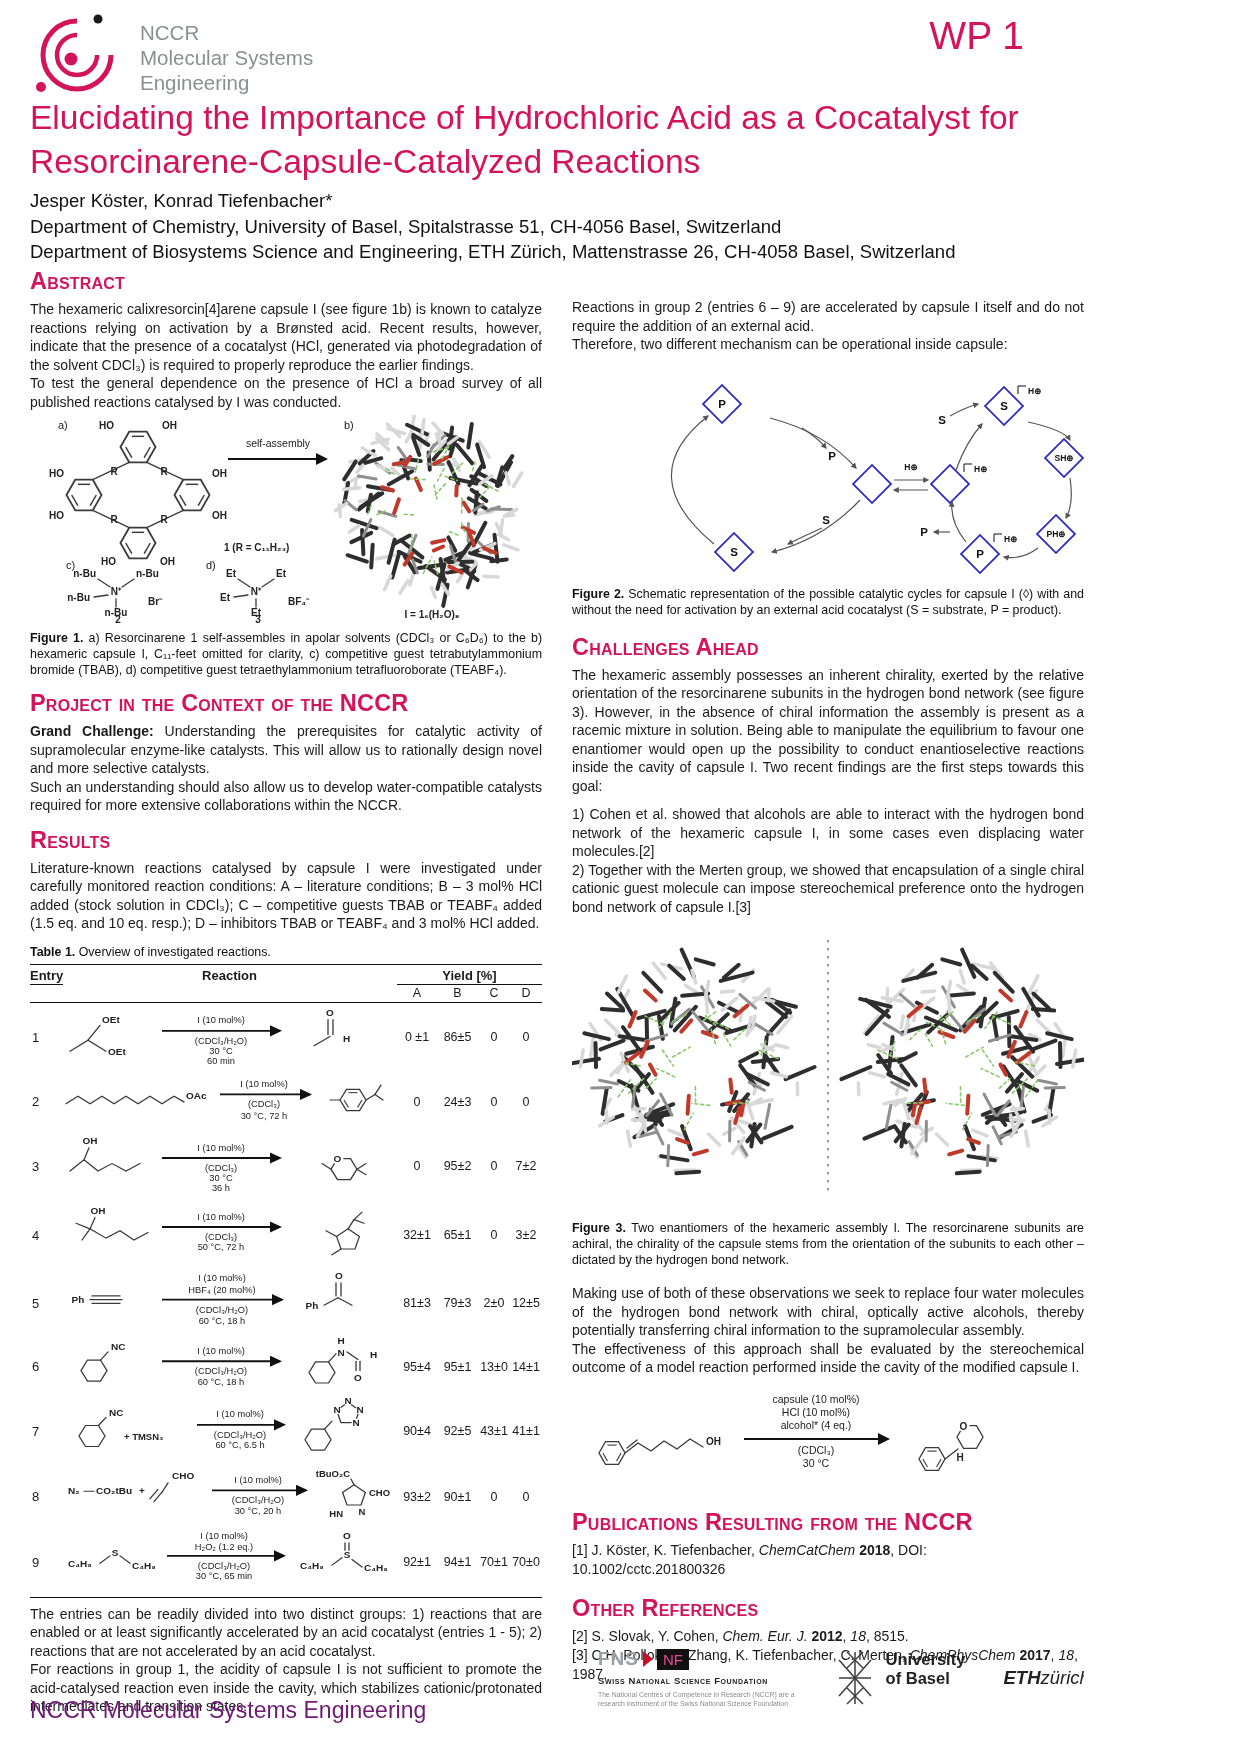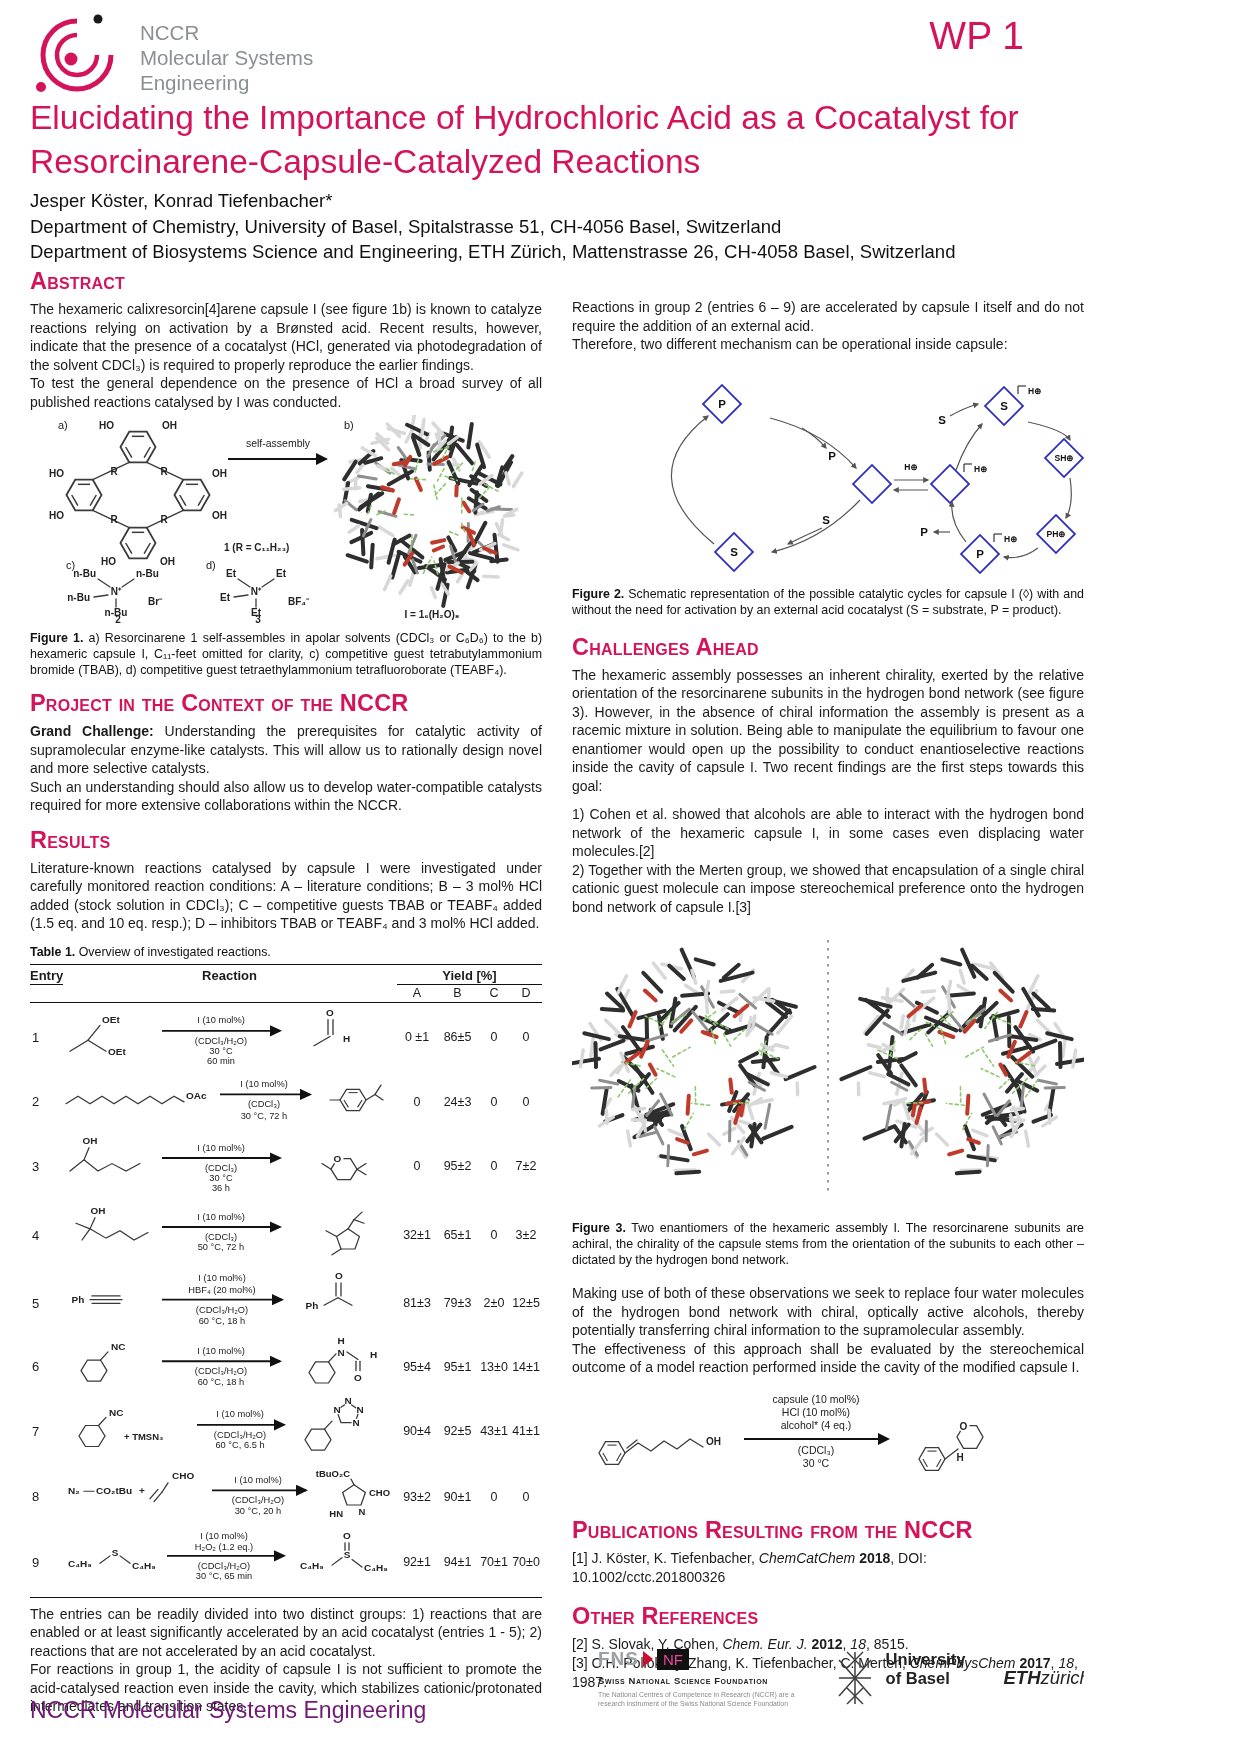--- a/index.html
+++ b/index.html
@@ -1062,21 +1062,21 @@
       <text class="cnd2" x="244" y="67">(CDCl₃)</text>
       <text class="cnd2" x="244" y="80">30 °C</text>
       <use href="#benz" transform="translate(360,72)"></use>
       <line class="st" x1="373" y1="72" x2="386" y2="62"></line>
       <use href="#hex" transform="translate(398,50)"></use>
       <circle cx="391.5" cy="38.7" r="6" fill="#fff"></circle>
       <text class="lbl" x="391.5" y="42.5" text-anchor="middle">O</text>
       <text class="lbl" x="388" y="74" text-anchor="middle">H</text>
     </svg>
 
-    <h2 class="sec" style="margin-top:26px">Publications Resulting from the NCCR</h2>
+    <h2 class="sec" style="margin-top:18px">Publications Resulting from the NCCR</h2>
     <p class="refline"><span>[1] J. Köster, K. Tiefenbacher, </span><span class="it">ChemCatChem</span><span class="bd"> 2018</span><span>, DOI: 10.1002/cctc.201800326</span><span class="it"></span><span></span></p>
 
     <h2 class="sec" style="margin-top:16px">Other References</h2>
     <p class="refline"><span>[2] S. Slovak, Y. Cohen, </span><span class="it">Chem. Eur. J.</span><span class="bd"> 2012</span><span>, </span><span class="it">18</span><span>, 8515.</span></p>
     <p class="refline"><span>[3] C.H. Pollok, Q. Zhang, K. Tiefenbacher, C. Merten, </span><span class="it">ChemPhysChem</span><span class="bd"> 2017</span><span>, </span><span class="it">18</span><span>, 1987.</span></p>
   </div>
 
   <div class="foot-l">NCCR Molecular Systems Engineering</div>
 
   <div class="foot-r">

